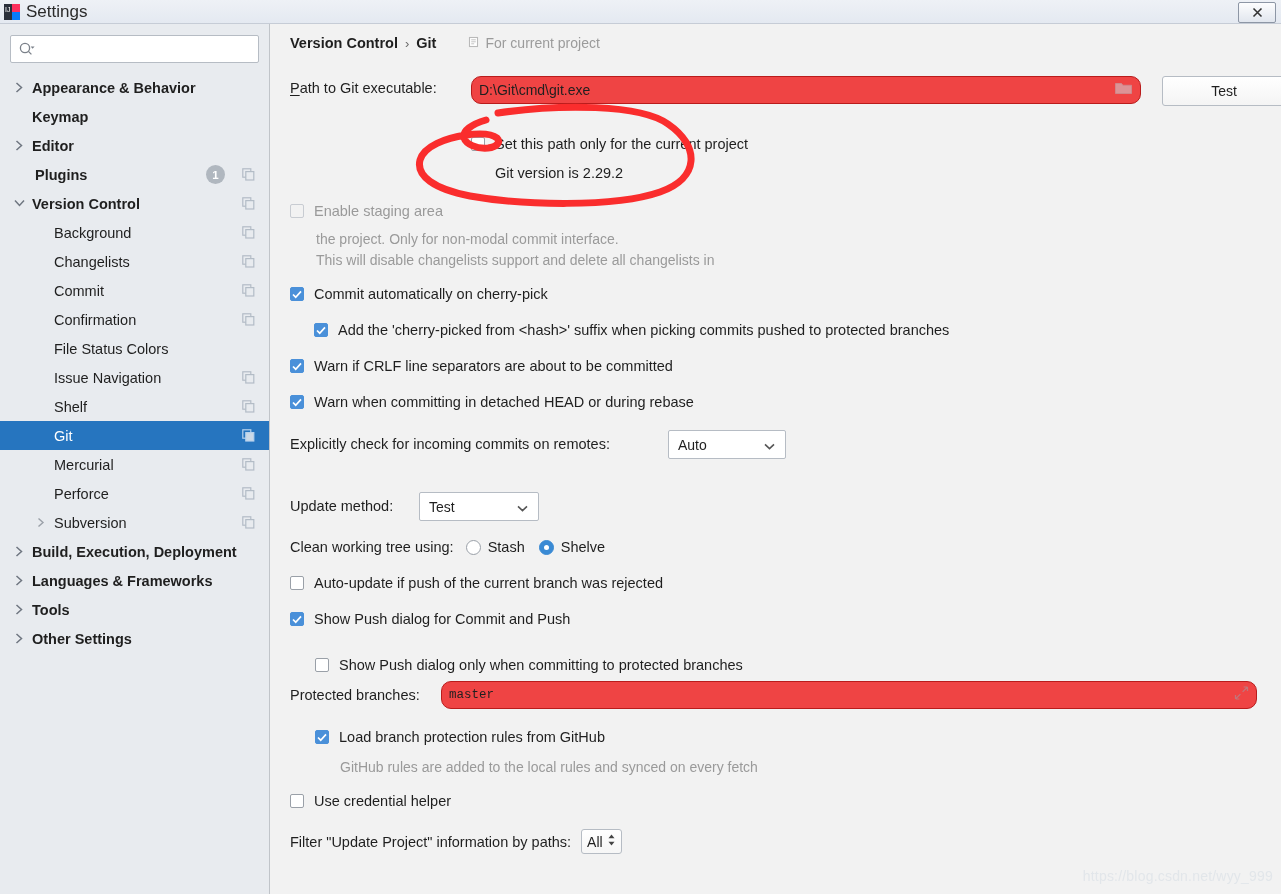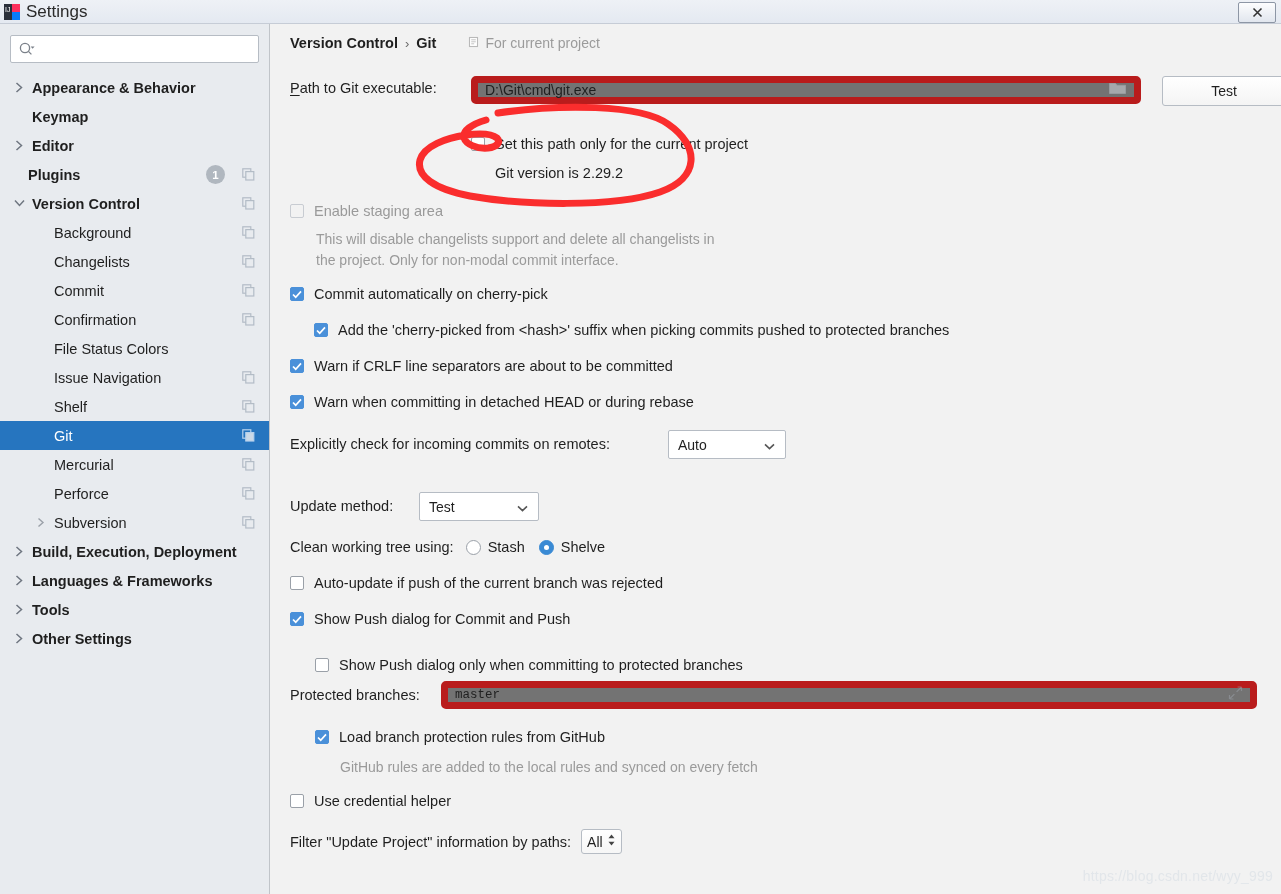--- a/index.html
+++ b/index.html
@@ -111,21 +111,21 @@
   .bc-note {
     margin-left: 32px; color: #9b9b9b; font-size: 14px;
     display:flex; align-items:center; gap:5px;
   }
 
   .row { position: absolute; display: flex; align-items: center; }
   .lbl { font-size: 14.5px; color: #1f1f1f; white-space: nowrap; }
   .underline-first { text-decoration: underline; text-underline-offset: 2px; }
 
   .textfield {
-    background: #737373; border: 7px solid #b91c1c; border-radius: 5px;
+    background: #ef4444; border: 1px solid #b91c1c; border-radius: 10px;
     height: 28px; display:flex; align-items:center;
     box-sizing: border-box; position: relative;
   }
   .textfield .val {
     font-size: 14px; color: #1f1f1f; margin-left: 7px; white-space:nowrap;
   }
   .textfield .val.mono { font-family: "Liberation Mono", monospace; font-size: 12.5px; }
   .tf-trailing { position:absolute; right: 7px; top: 50%; transform: translateY(-50%); opacity:.55; }
 
   .btn {
@@ -233,21 +233,21 @@
         <div class="tree-row top">
           <span class="arrow" style="margin-left: 14px;">
             <svg width="9" height="11" viewBox="0 0 9 11">
               <path d="M1.5 1 L6.5 5.5 L1.5 10" stroke="#6f7680" stroke-width="1.5" fill="none"></path>
             </svg>
           </span>
           <span class="tree-label" style="margin-left: 7px;">Editor</span>
         </div>
         <div class="tree-row top">
           <span class="arrow" style="margin-left: 14px;"></span>
-          <span class="tree-label" style="margin-left: 3px;">Plugins</span>
+          <span class="tree-label" style="margin-left: 10px;">Plugins</span>
           <span class="badge">1</span>
           <span class="copyicon">
             <svg width="13" height="13" viewBox="0 0 13 13">
               <rect x="0.8" y="0.8" width="8" height="8.4" fill="none" stroke="#aab4c0" stroke-width="1.2"></rect>
               <rect x="3.8" y="3.6" width="8" height="8.4" fill="#e8ebef" stroke="#aab4c0" stroke-width="1.2"></rect>
             </svg>
           </span>
         </div>
         <div class="tree-row top">
           <span class="arrow" style="margin-left: 14px;">
@@ -445,22 +445,22 @@
 
     <div class="row" style="left:224px; top:141px;">
       <span class="lbl">Git version is 2.29.2</span>
     </div>
 
     <div class="row" style="left:19px; top:179px;">
       <span class="cb disabled"></span>
       <span class="cb-label dim">Enable staging area</span>
     </div>
     <div style="position:absolute; left:45px; top:205px;">
+      <div class="helptext">the project. Only for non-modal commit interface.</div>
       <div class="helptext">This will disable changelists support and delete all changelists in</div>
-      <div class="helptext">the project. Only for non-modal commit interface.</div>
     </div>
 
     <div class="row" style="left:19px; top:262px;">
       <span class="cb checked">
         <svg width="10" height="9" viewBox="0 0 10 9">
             <path d="M1 4.5 L3.7 7.2 L9 1.4" stroke="#fff" stroke-width="1.7" fill="none"></path>
           </svg>
       </span>
       <span class="cb-label">Commit automatically on cherry-pick</span>
     </div>

